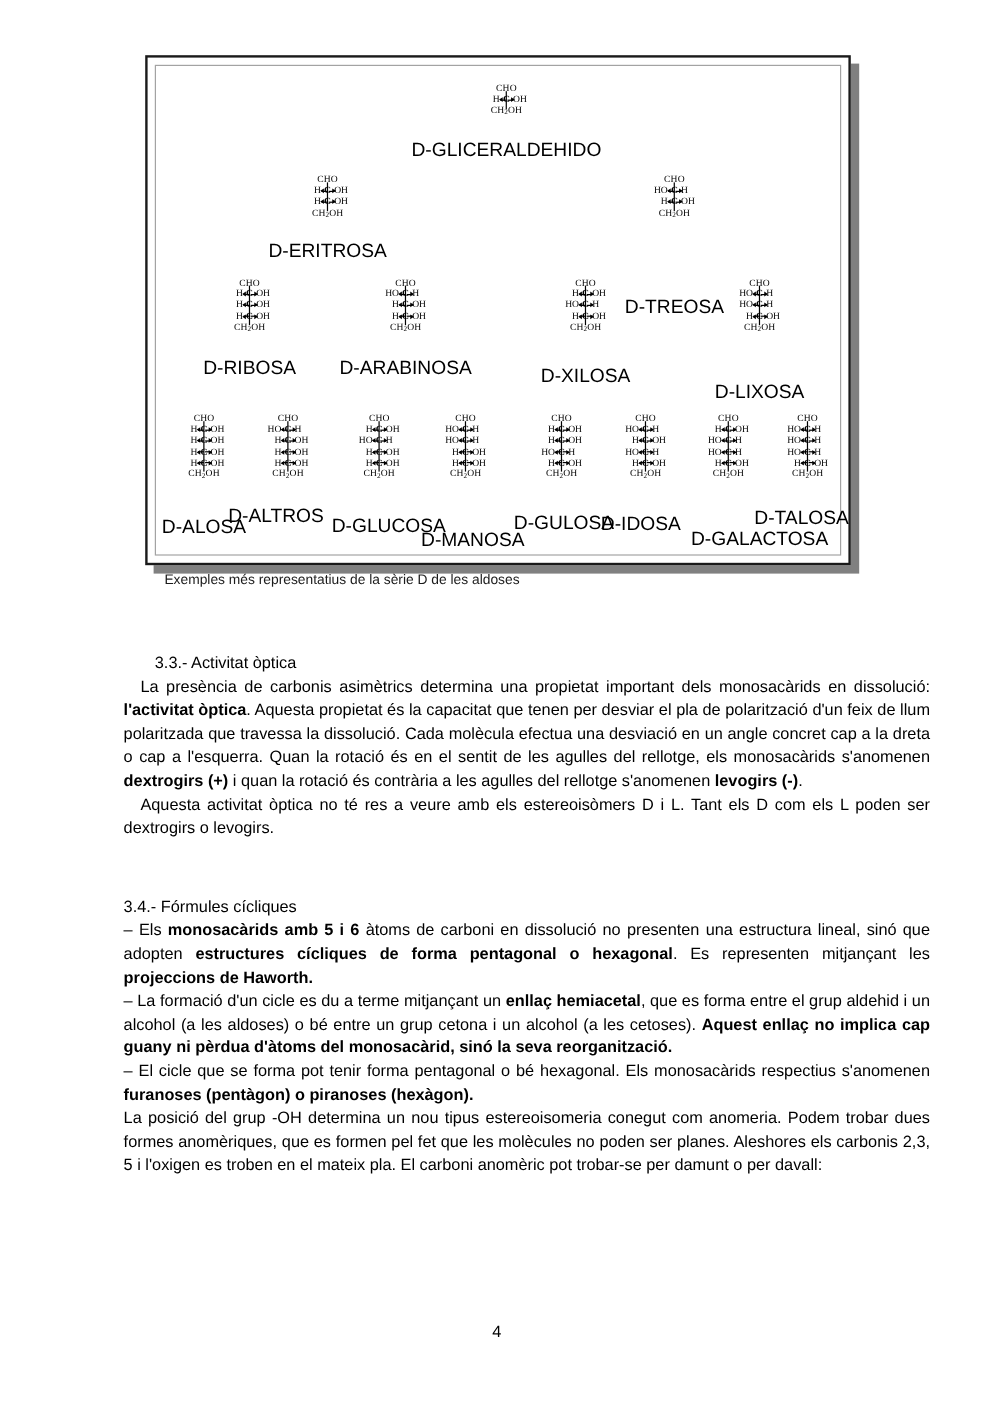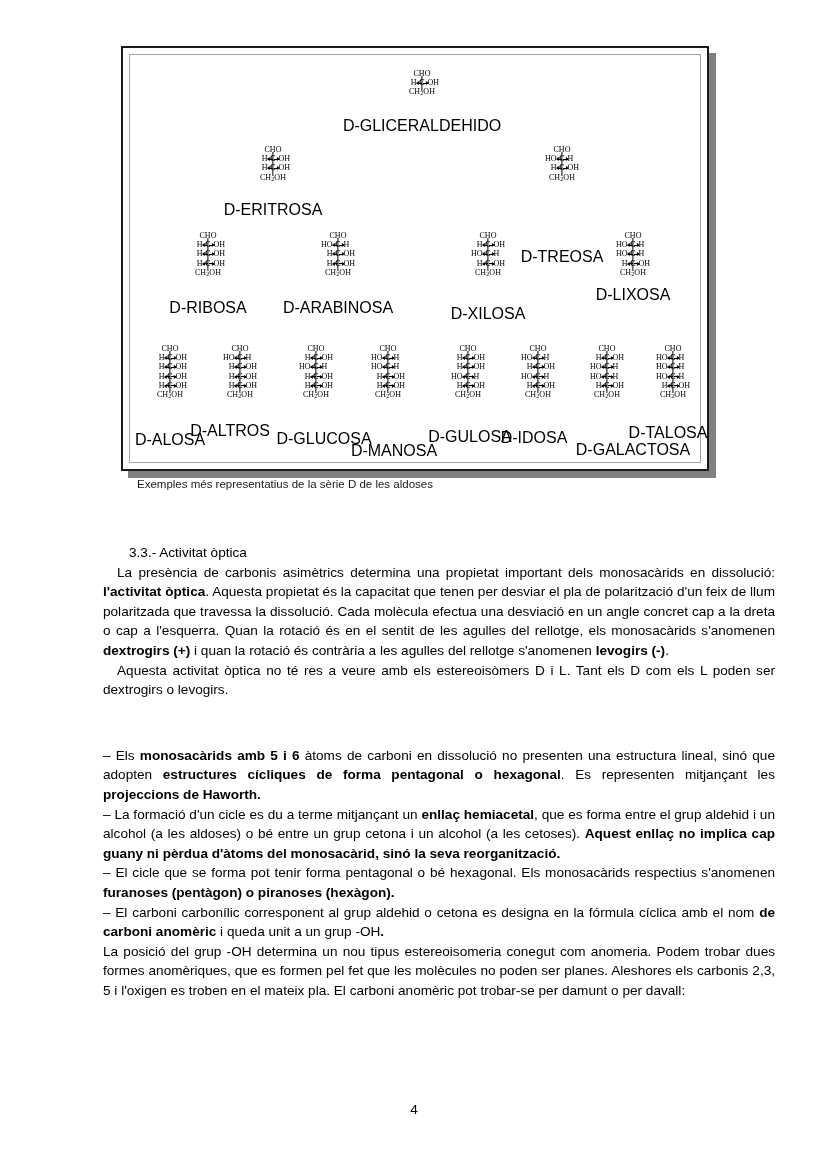--- a/index.html
+++ b/index.html
@@ -267,21 +267,21 @@
             </div>
             <div class="row">
               <span class="lft">H</span>
               <span class="bond-l"></span>
               <span class="ctr">C</span>
               <span class="bond-r"></span>
               <span class="rgt">OH</span>
             </div>
             <div class="row bot">CH<span class="sub">2</span>OH</div>
           </div>
-          <div class="mol-label" style="left: 503px; top: 231px;">D-LIXOSA</div>
+          <div class="mol-label" style="left: 503px; top: 264px;">D-LIXOSA</div>
           <div class="mol" style="left: 40px; top: 289px;">
             <div class="row top">CHO</div>
             <div class="vbond" style="top:7.199999999999999px;height:42px;"></div>
             <div class="row">
               <span class="lft">H</span>
               <span class="bond-l"></span>
               <span class="ctr">C</span>
               <span class="bond-r"></span>
               <span class="rgt">OH</span>
             </div>
@@ -557,25 +557,25 @@
 <div class="body-text">
 
   <p class="heading">3.3.- Activitat òptica</p>
 
   <p class="indent-first"><span>La presència de carbonis asimètrics determina una propietat important dels monosacàrids en dissolució: </span><b>l'activitat òptica</b><span>. Aquesta propietat és la capacitat que tenen per desviar el pla de polarització d'un feix de llum polaritzada que travessa la dissolució. Cada molècula efectua una desviació en un angle concret cap a la dreta o cap a l'esquerra. Quan la rotació és en el sentit de les agulles del rellotge, els monosacàrids s'anomenen </span><b>dextrogirs (+)</b><span> i quan la rotació és contrària a les agulles del rellotge s'anomenen </span><b>levogirs (-)</b><span>.</span></p>
 
   <p class="indent-first">Aquesta activitat òptica no té res a veure amb els estereoisòmers D i L. Tant els D com els L poden ser dextrogirs o levogirs.</p>
 
   <div class="gap-lg"></div>
 
+  <p>3.4.- Fórmules cícliques</p>
 
   <p><span>– Els </span><b>monosacàrids amb 5 i 6</b><span> àtoms de carboni en dissolució no presenten una estructura lineal, sinó que adopten </span><b>estructures cícliques de forma pentagonal o hexagonal</b><span>. Es representen mitjançant les </span><b>projeccions de Haworth.</b></p>
 
   <p><span>– La formació d'un cicle es du a terme mitjançant un </span><b>enllaç hemiacetal</b><span>, que es forma entre el grup aldehid i un alcohol (a les aldoses) o bé entre un grup cetona i un alcohol (a les cetoses). </span><b>Aquest enllaç no implica cap guany ni pèrdua d'àtoms del monosacàrid, sinó la seva reorganització.</b></p>
 
   <p><span>– El cicle que se forma pot tenir forma pentagonal o bé hexagonal. Els monosacàrids respectius s'anomenen </span><b>furanoses (pentàgon)  o piranoses (hexàgon).</b></p>
 
-  <p><span>– El carboni carbonílic corresponent al grup aldehid o cetona es designa en la fórmula cíclica amb el nom </span><b>de carboni anomèric</b><span> i queda unit a un grup -OH</span><b>.</b></p>
 
   <p>La posició del grup -OH determina un nou tipus estereoisomeria conegut com anomeria. Podem trobar dues formes anomèriques, que es formen pel fet que les molècules no poden ser planes. Aleshores els carbonis 2,3, 5 i l'oxigen es troben en el mateix pla. El carboni anomèric pot trobar-se per damunt o per davall:</p>
 </div>
 
 <div class="page-number">4</div>
 
 </body></html>

